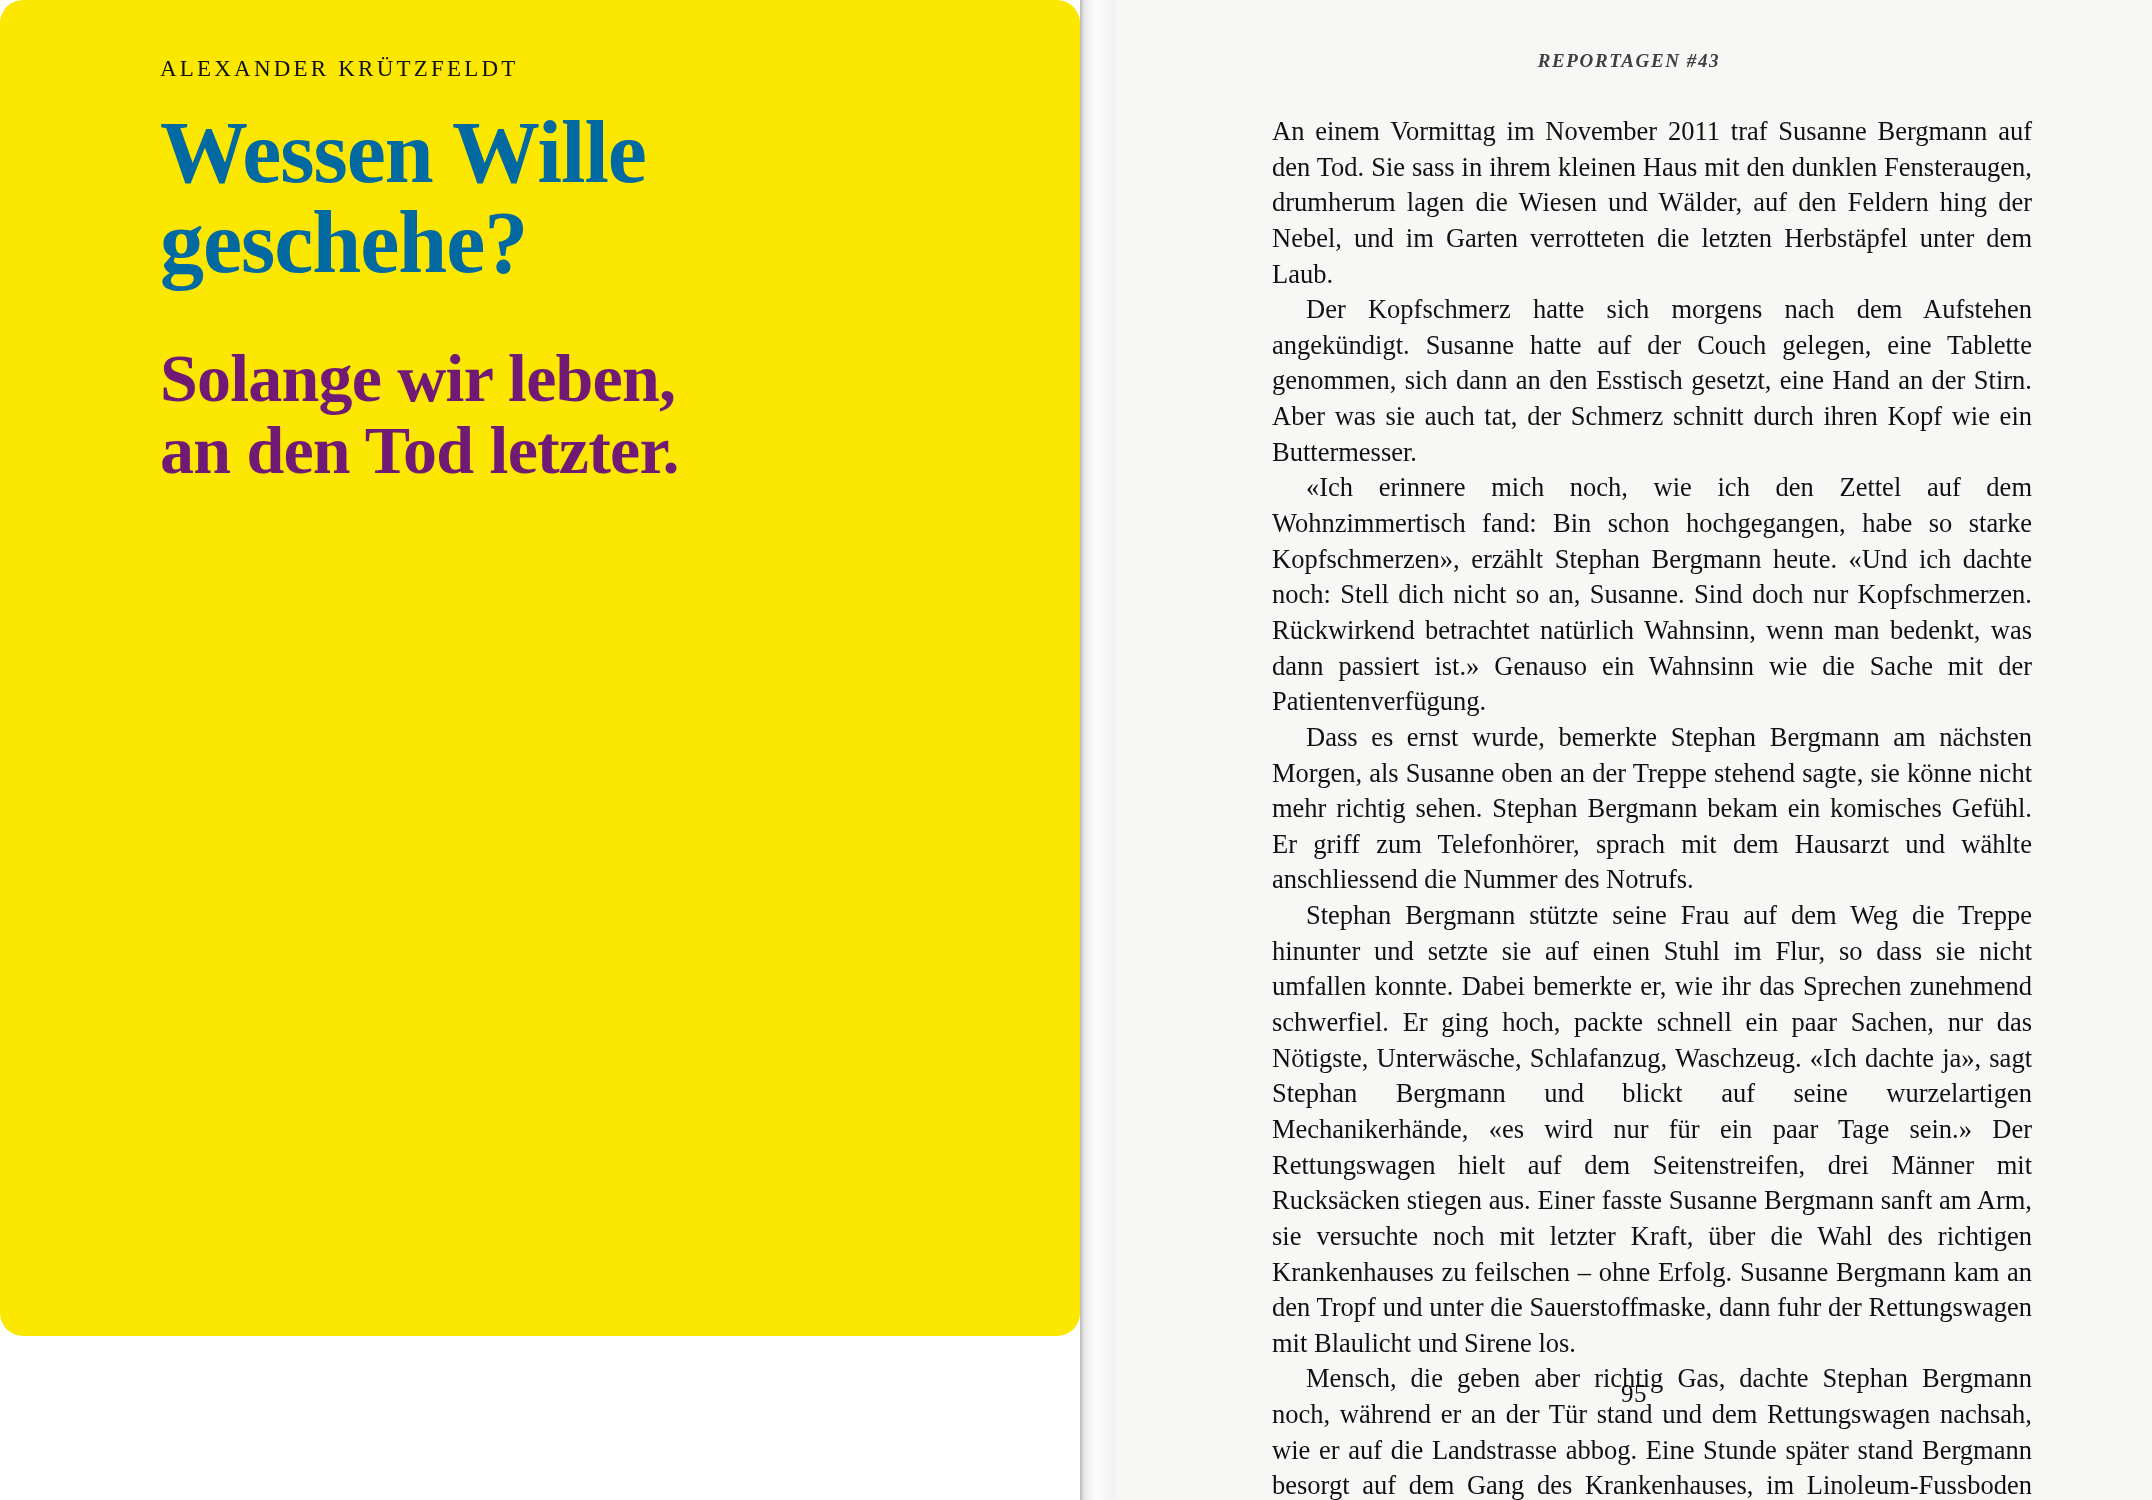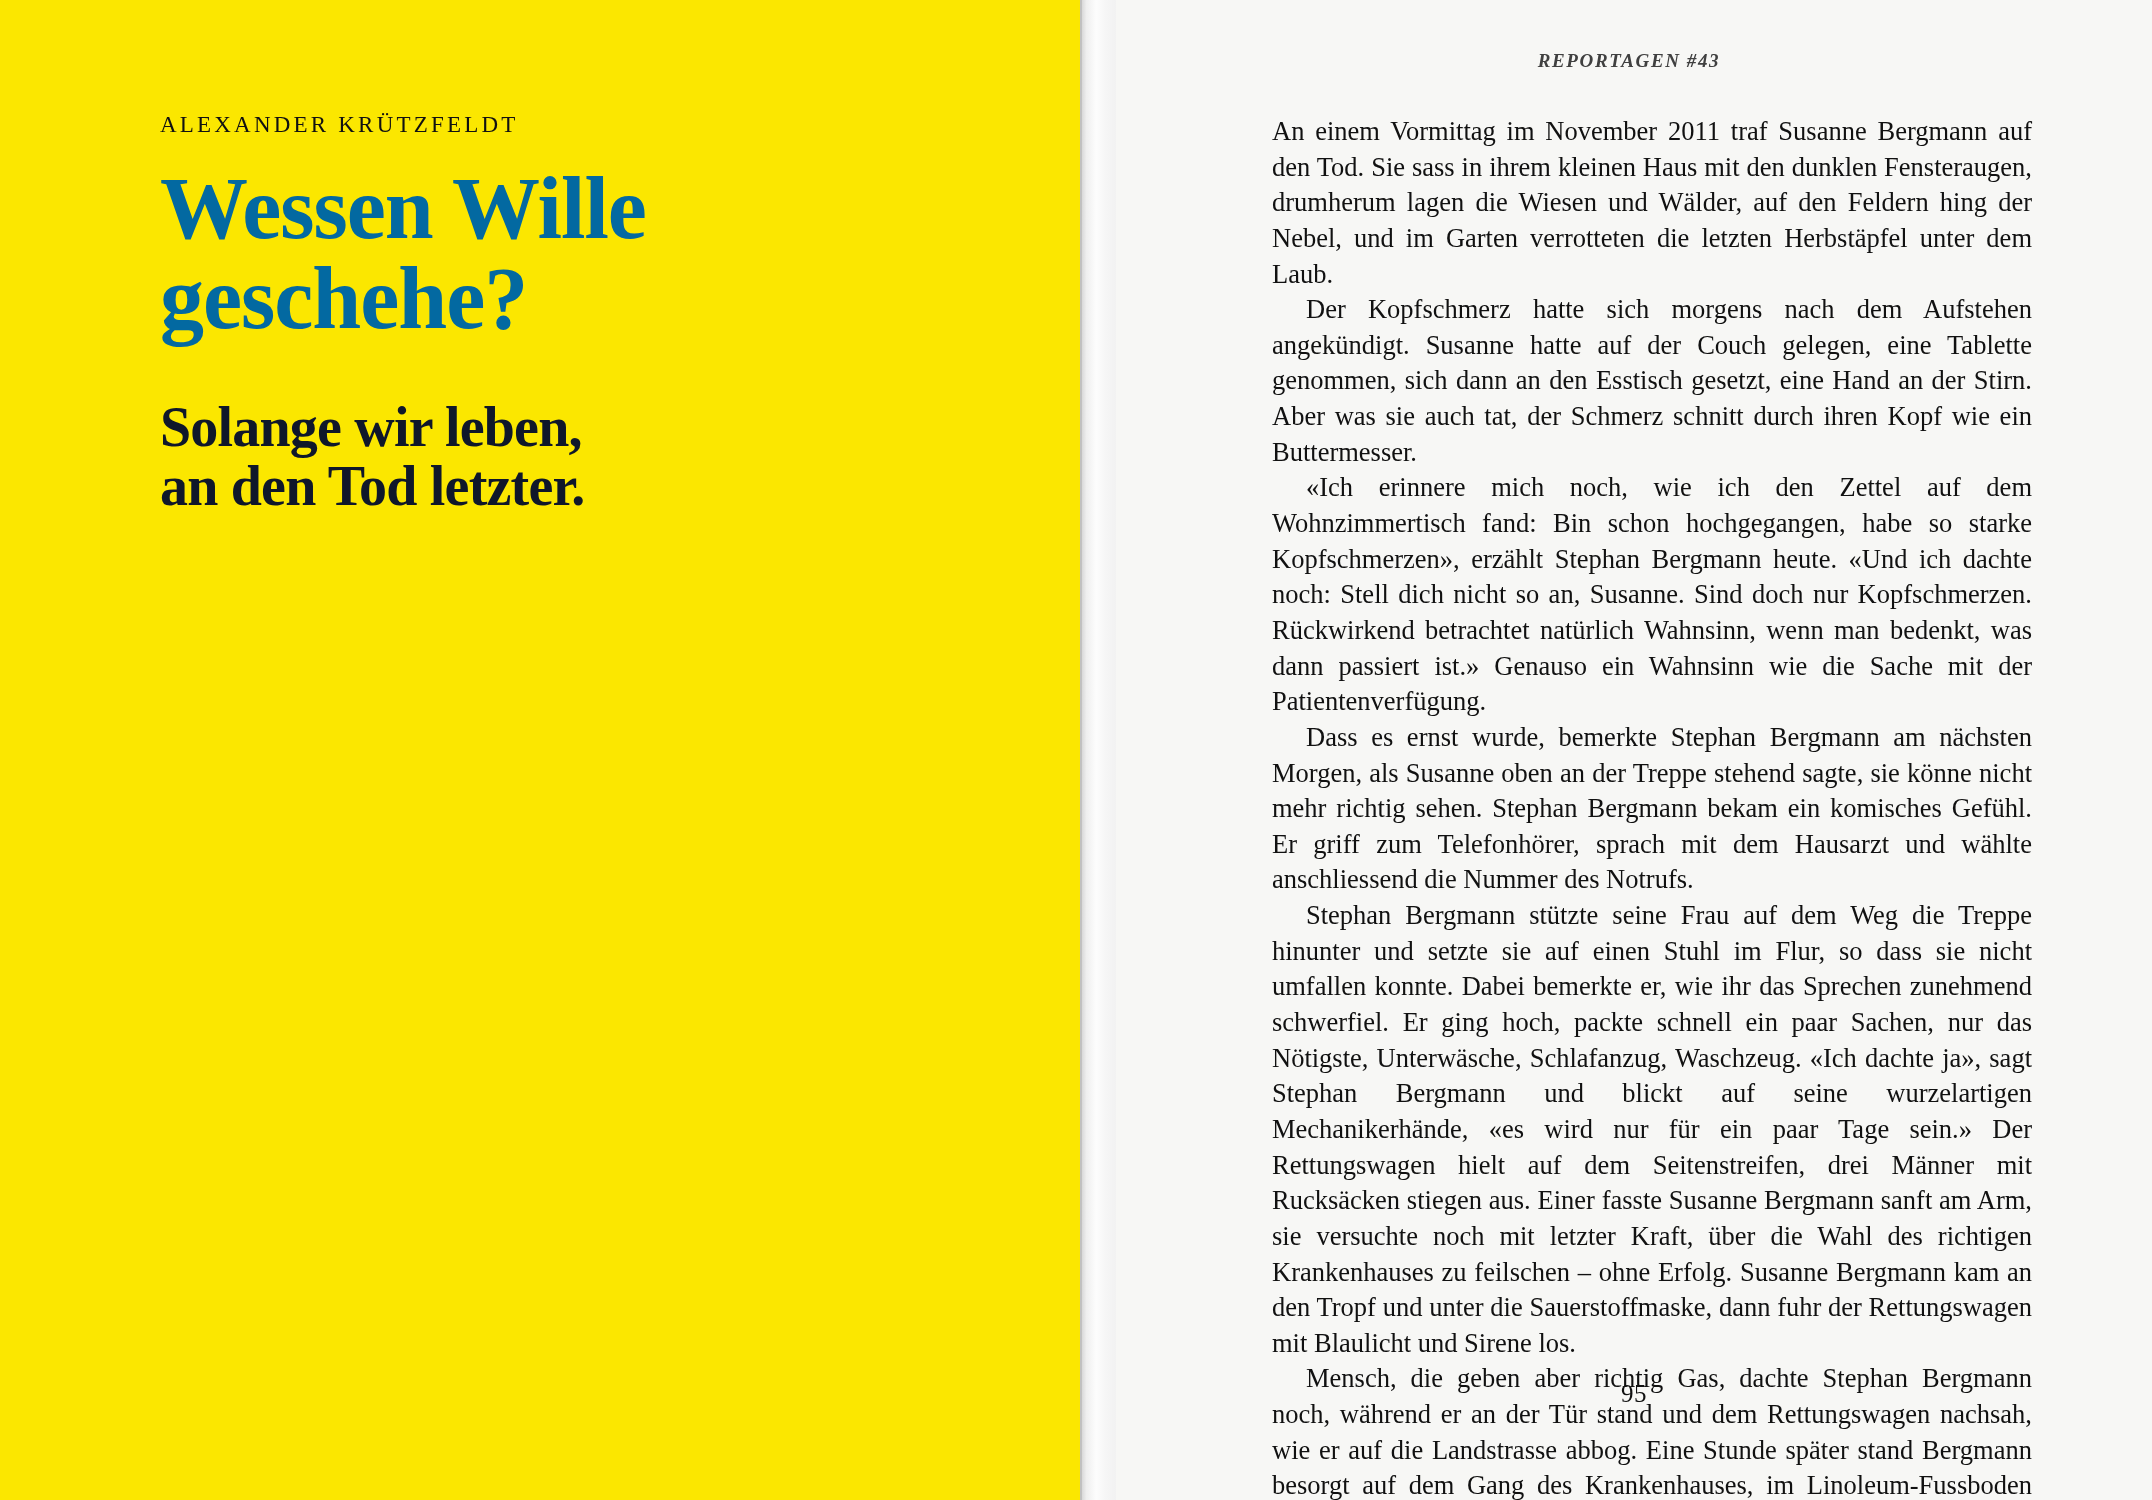--- a/index.html
+++ b/index.html
@@ -18,25 +18,26 @@
     width: 2152px;
     height: 1500px;
     display: flex;
     background: #ffffff;
   }
 
   
   .page-left {
     position: relative;
     width: 1080px;
-    height: 1500px;
+    height: 1336px;
     background: #fbe700;
     box-sizing: border-box;
-    padding: 112px 110px 60px 160px;
+    padding: 56px 110px 60px 160px;
     overflow: hidden;
+    border-radius: 23px;
   }
   .byline {
     font-family: "Liberation Serif", serif;
     font-size: 23px;
     letter-spacing: 3.2px;
     color: #111111;
     font-weight: 400;
     margin: 0 0 26px 0;
     text-transform: uppercase;
   }
@@ -50,23 +51,23 @@
     letter-spacing: -1px;
     max-width: 700px;
   }
   .headline .l {
     display: block;
     white-space: pre;
   }
   .subhead {
     font-family: "Liberation Serif", serif;
     font-weight: 700;
-    font-size: 56px;
+    font-size: 68px;
     line-height: 1.06;
-    color: #0f172a;
+    color: #701a75;
     margin: 0;
     letter-spacing: -0.8px;
     max-width: 820px;
   }
   .subhead .l {
     display: block;
     white-space: pre;
   }
 
   

